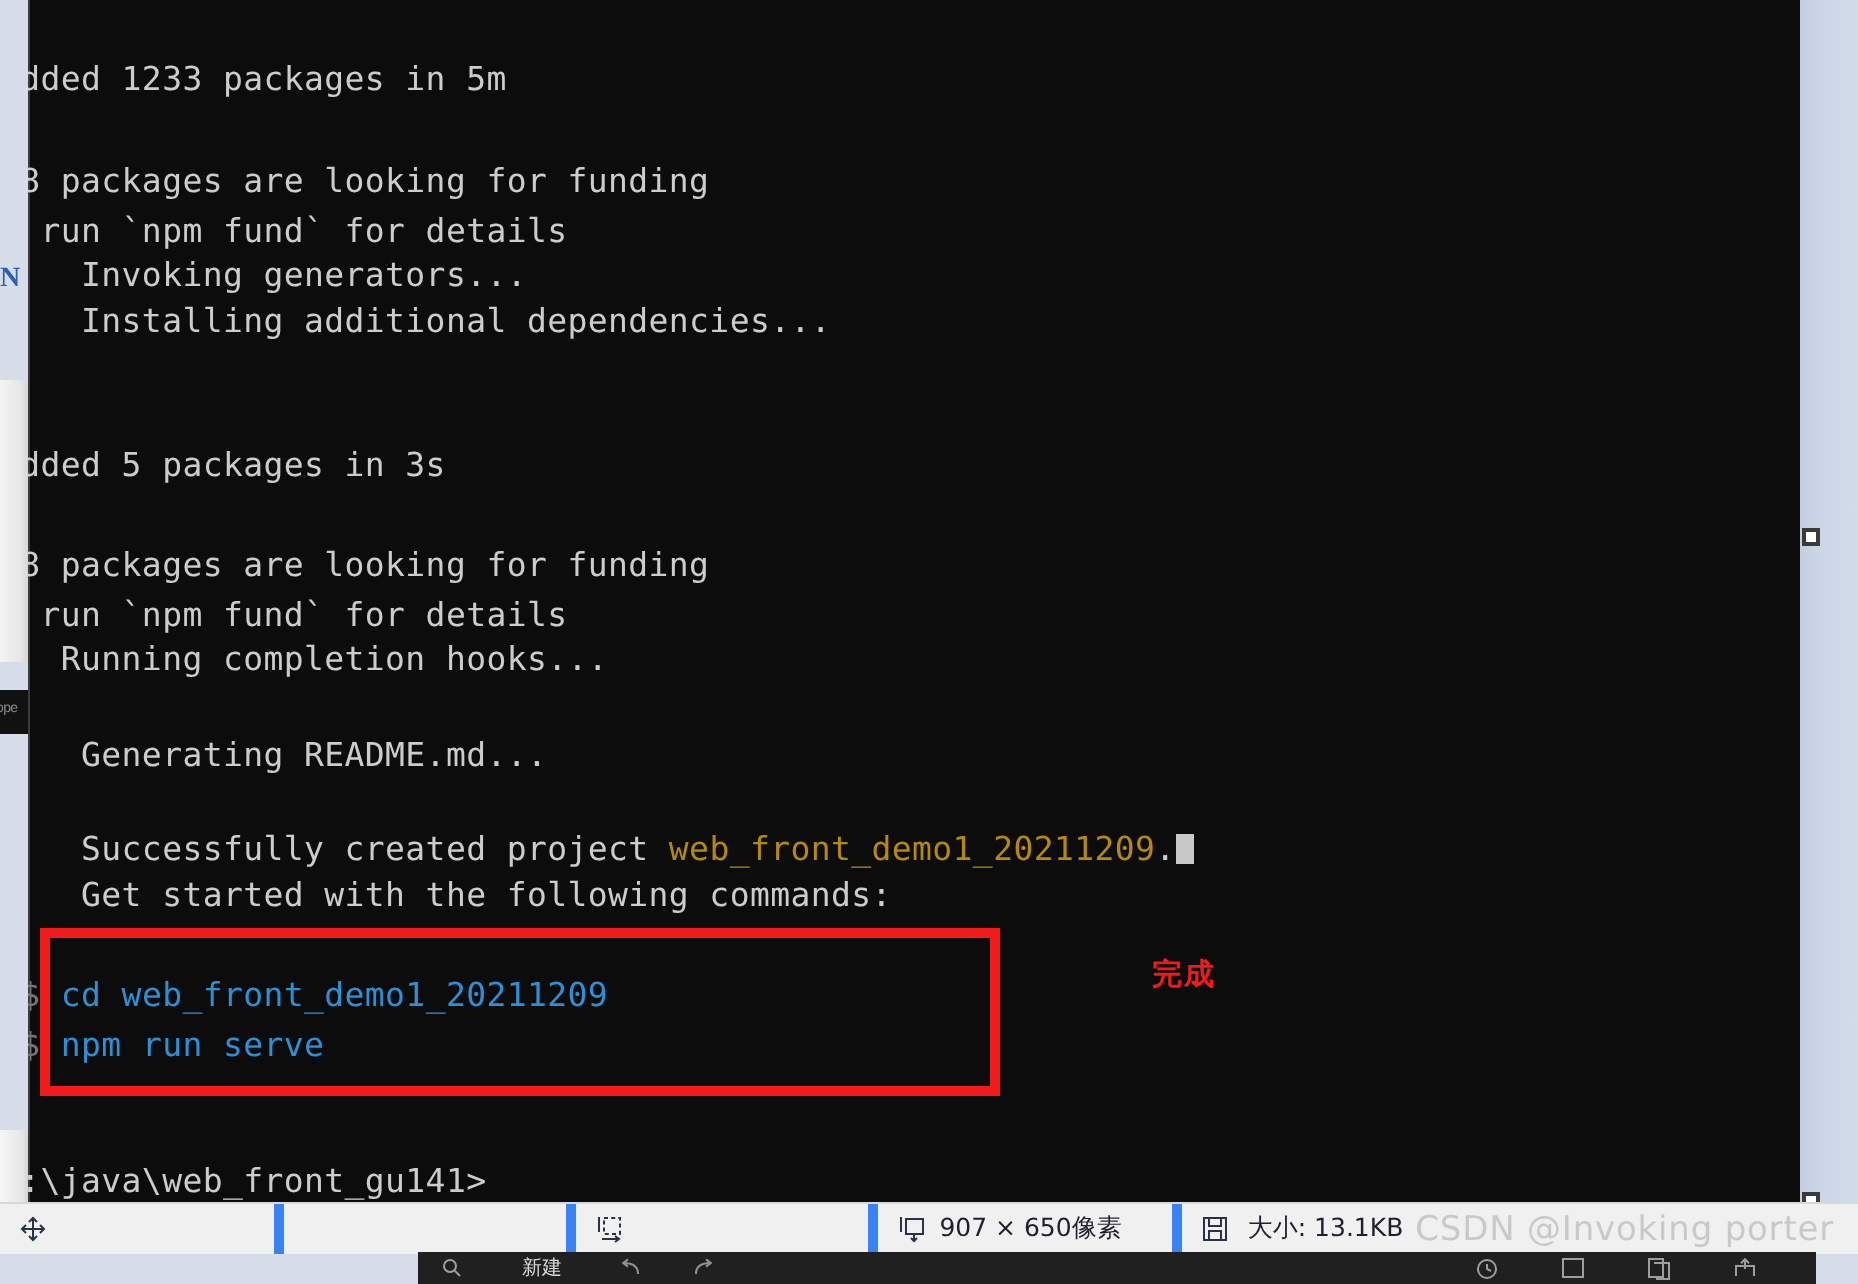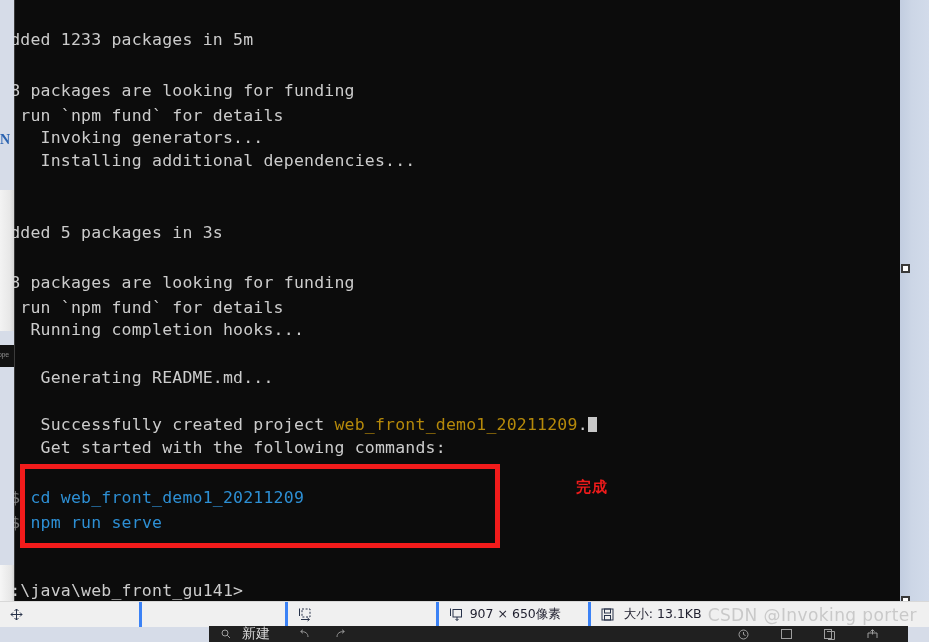--- a/index.html
+++ b/index.html
@@ -179,21 +179,21 @@
     align-items: stretch;
     font-family: "DejaVu Sans", sans-serif;
     font-size: 12.5px;
     color: #1f1f2e;
   }
   .sb-cell {
     display: flex;
     align-items: center;
     gap: 6px;
     padding: 0 10px;
-    border-right: 3px solid #3b82f6;
+    border-right: 5px solid #3b82f6;
     box-sizing: border-box;
     height: 100%;
   }
   .sb-cell.c1 { width: 170px; }
   .sb-cell.c2 { width: 174px; }
   .sb-cell.c3 { width: 180px; }
   .sb-cell.c4 { width: 182px; }
   .sb-cell.c5 { flex: 1; border-right: none; padding-right: 12px; }
   .sb-icon { display: inline-block; line-height: 0; }
   .sb-label { white-space: nowrap; }
@@ -226,23 +226,24 @@
   }
   .tb-group-right {
     position: absolute;
     right: 30px;
     display: flex;
     align-items: center;
     gap: 32px;
   }
   .tb-text {
     color: #d8d8d8;
-    font-size: 14px;
+    font-size: 10px;
     font-family: "DejaVu Sans", sans-serif;
     white-space: nowrap;
+    margin-left: 19px;
   }
   .tb-icon { line-height: 0; opacity: .72; }
 </style>
 </head>
 <body>
 
 <div id="screen">
 
   <div class="snip-backdrop"></div>
 

